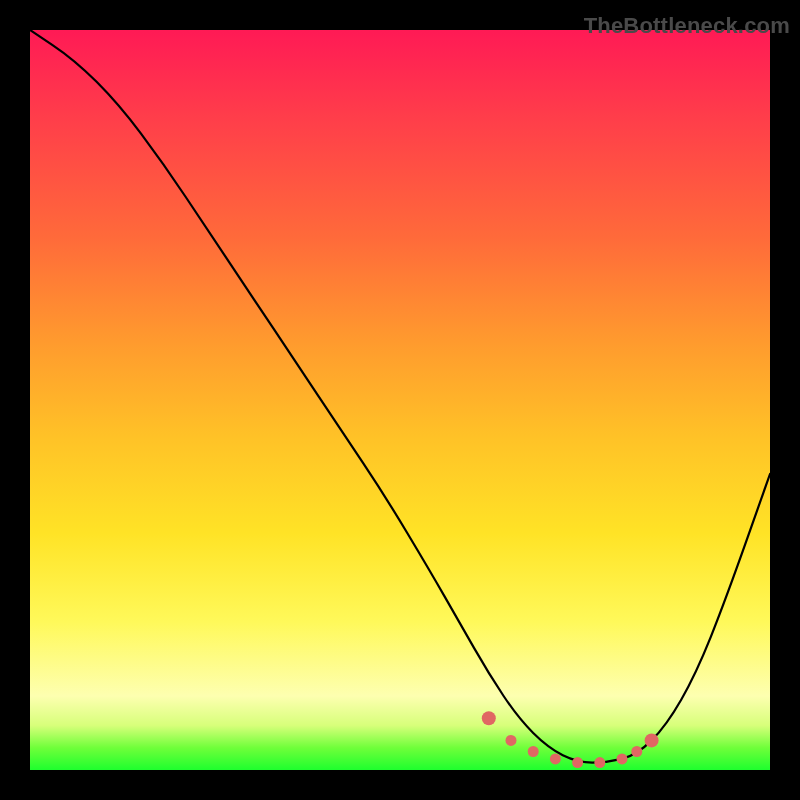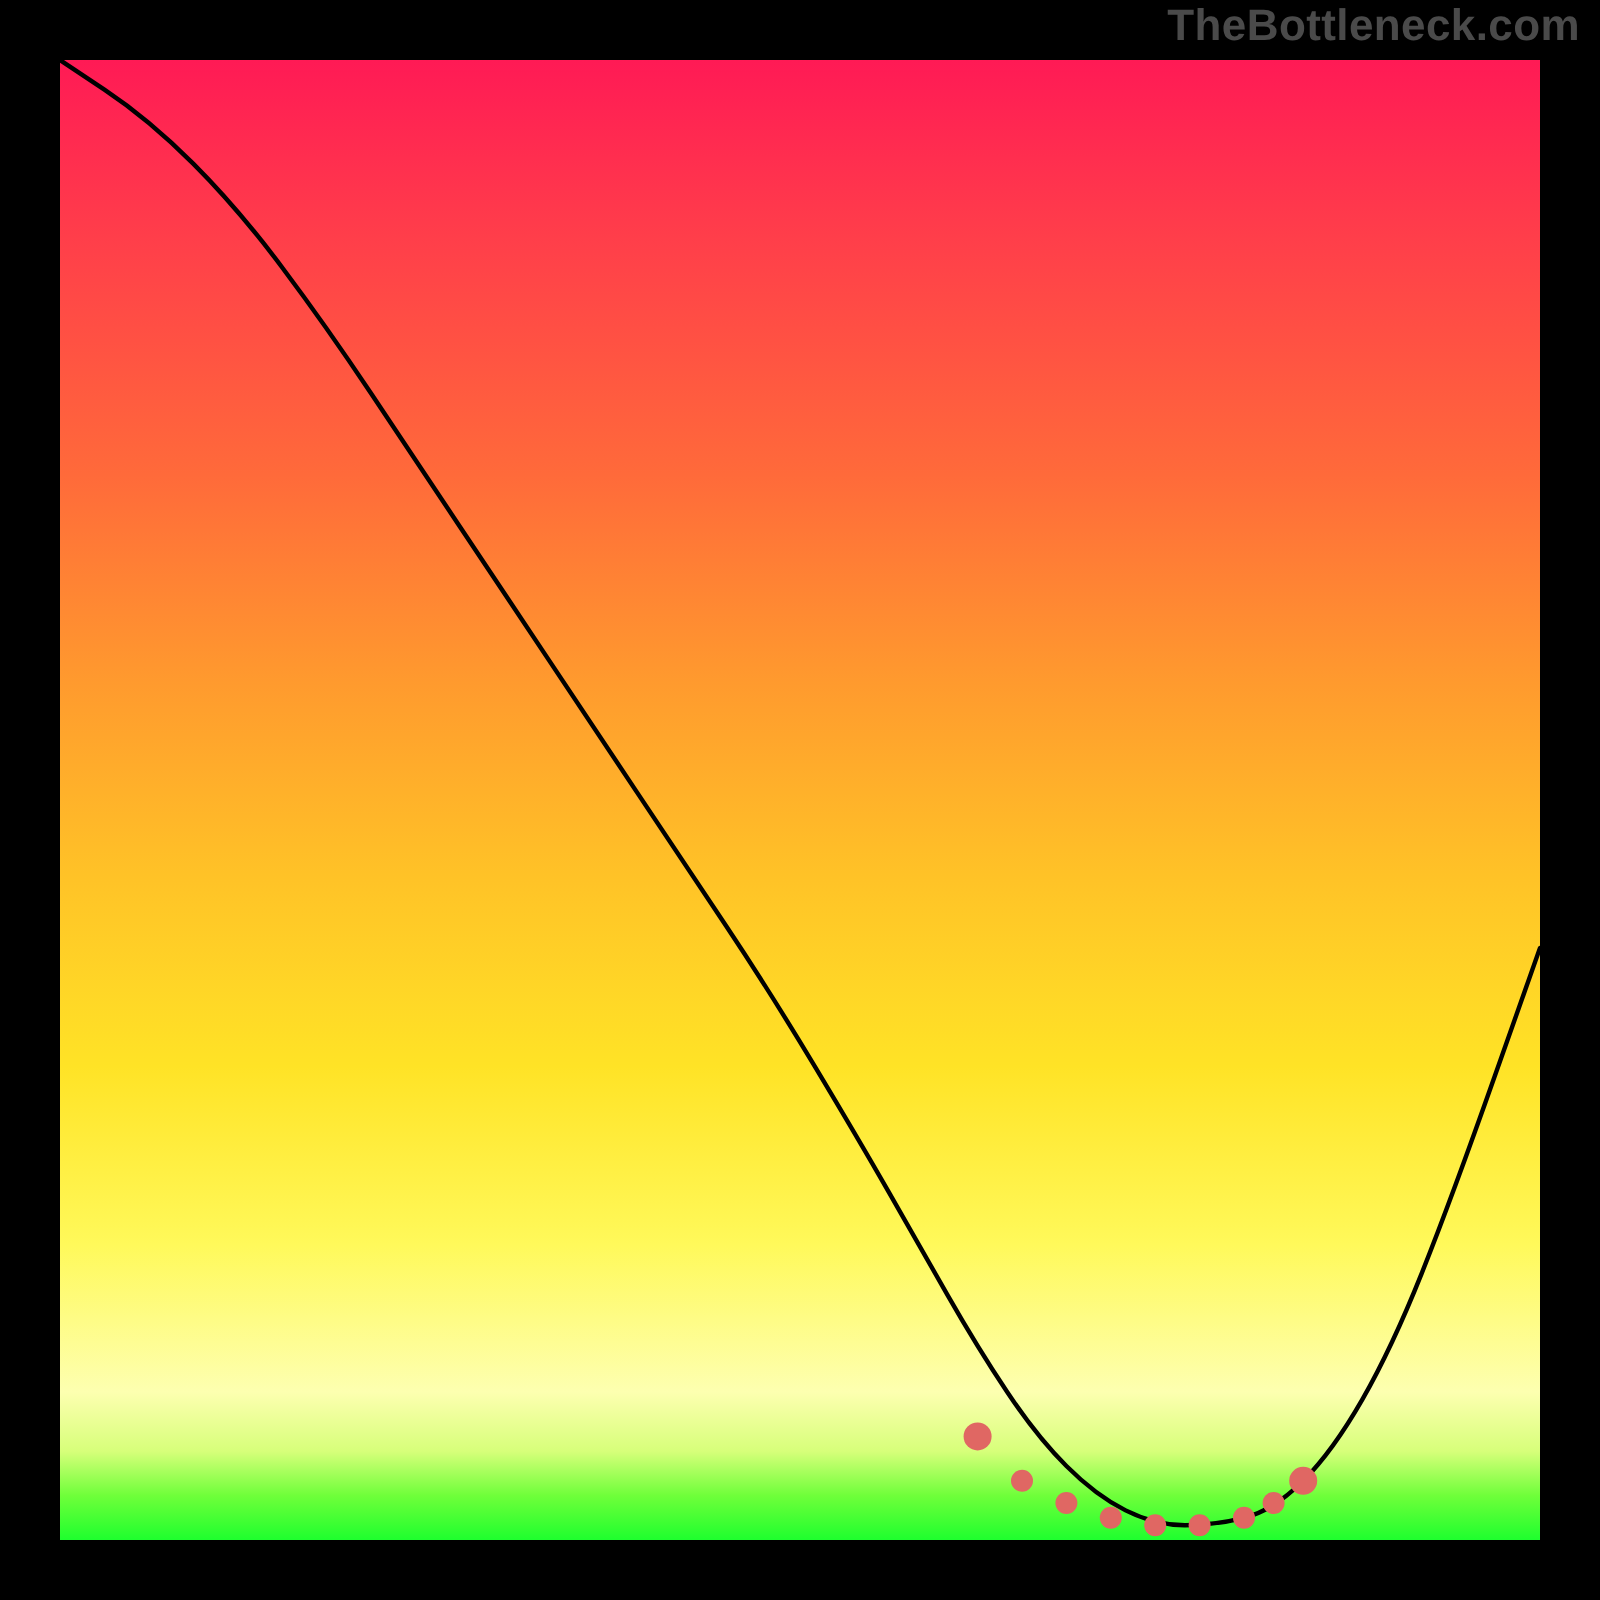--- a/index.html
+++ b/index.html
@@ -12,21 +12,21 @@
     font-family: Arial, Helvetica, sans-serif;
   }
   .frame {
     position: relative;
     width: 800px;
     height: 800px;
     background: #000;
   }
   .watermark {
     position: absolute;
-    top: 0;
+    top: 13px;
     right: 10px;
     color: #4a4a4a;
     font-size: 22px;
     font-weight: 600;
     letter-spacing: 0.2px;
     z-index: 5;
   }
   .plot-area {
     position: absolute;
     left: 30px;

